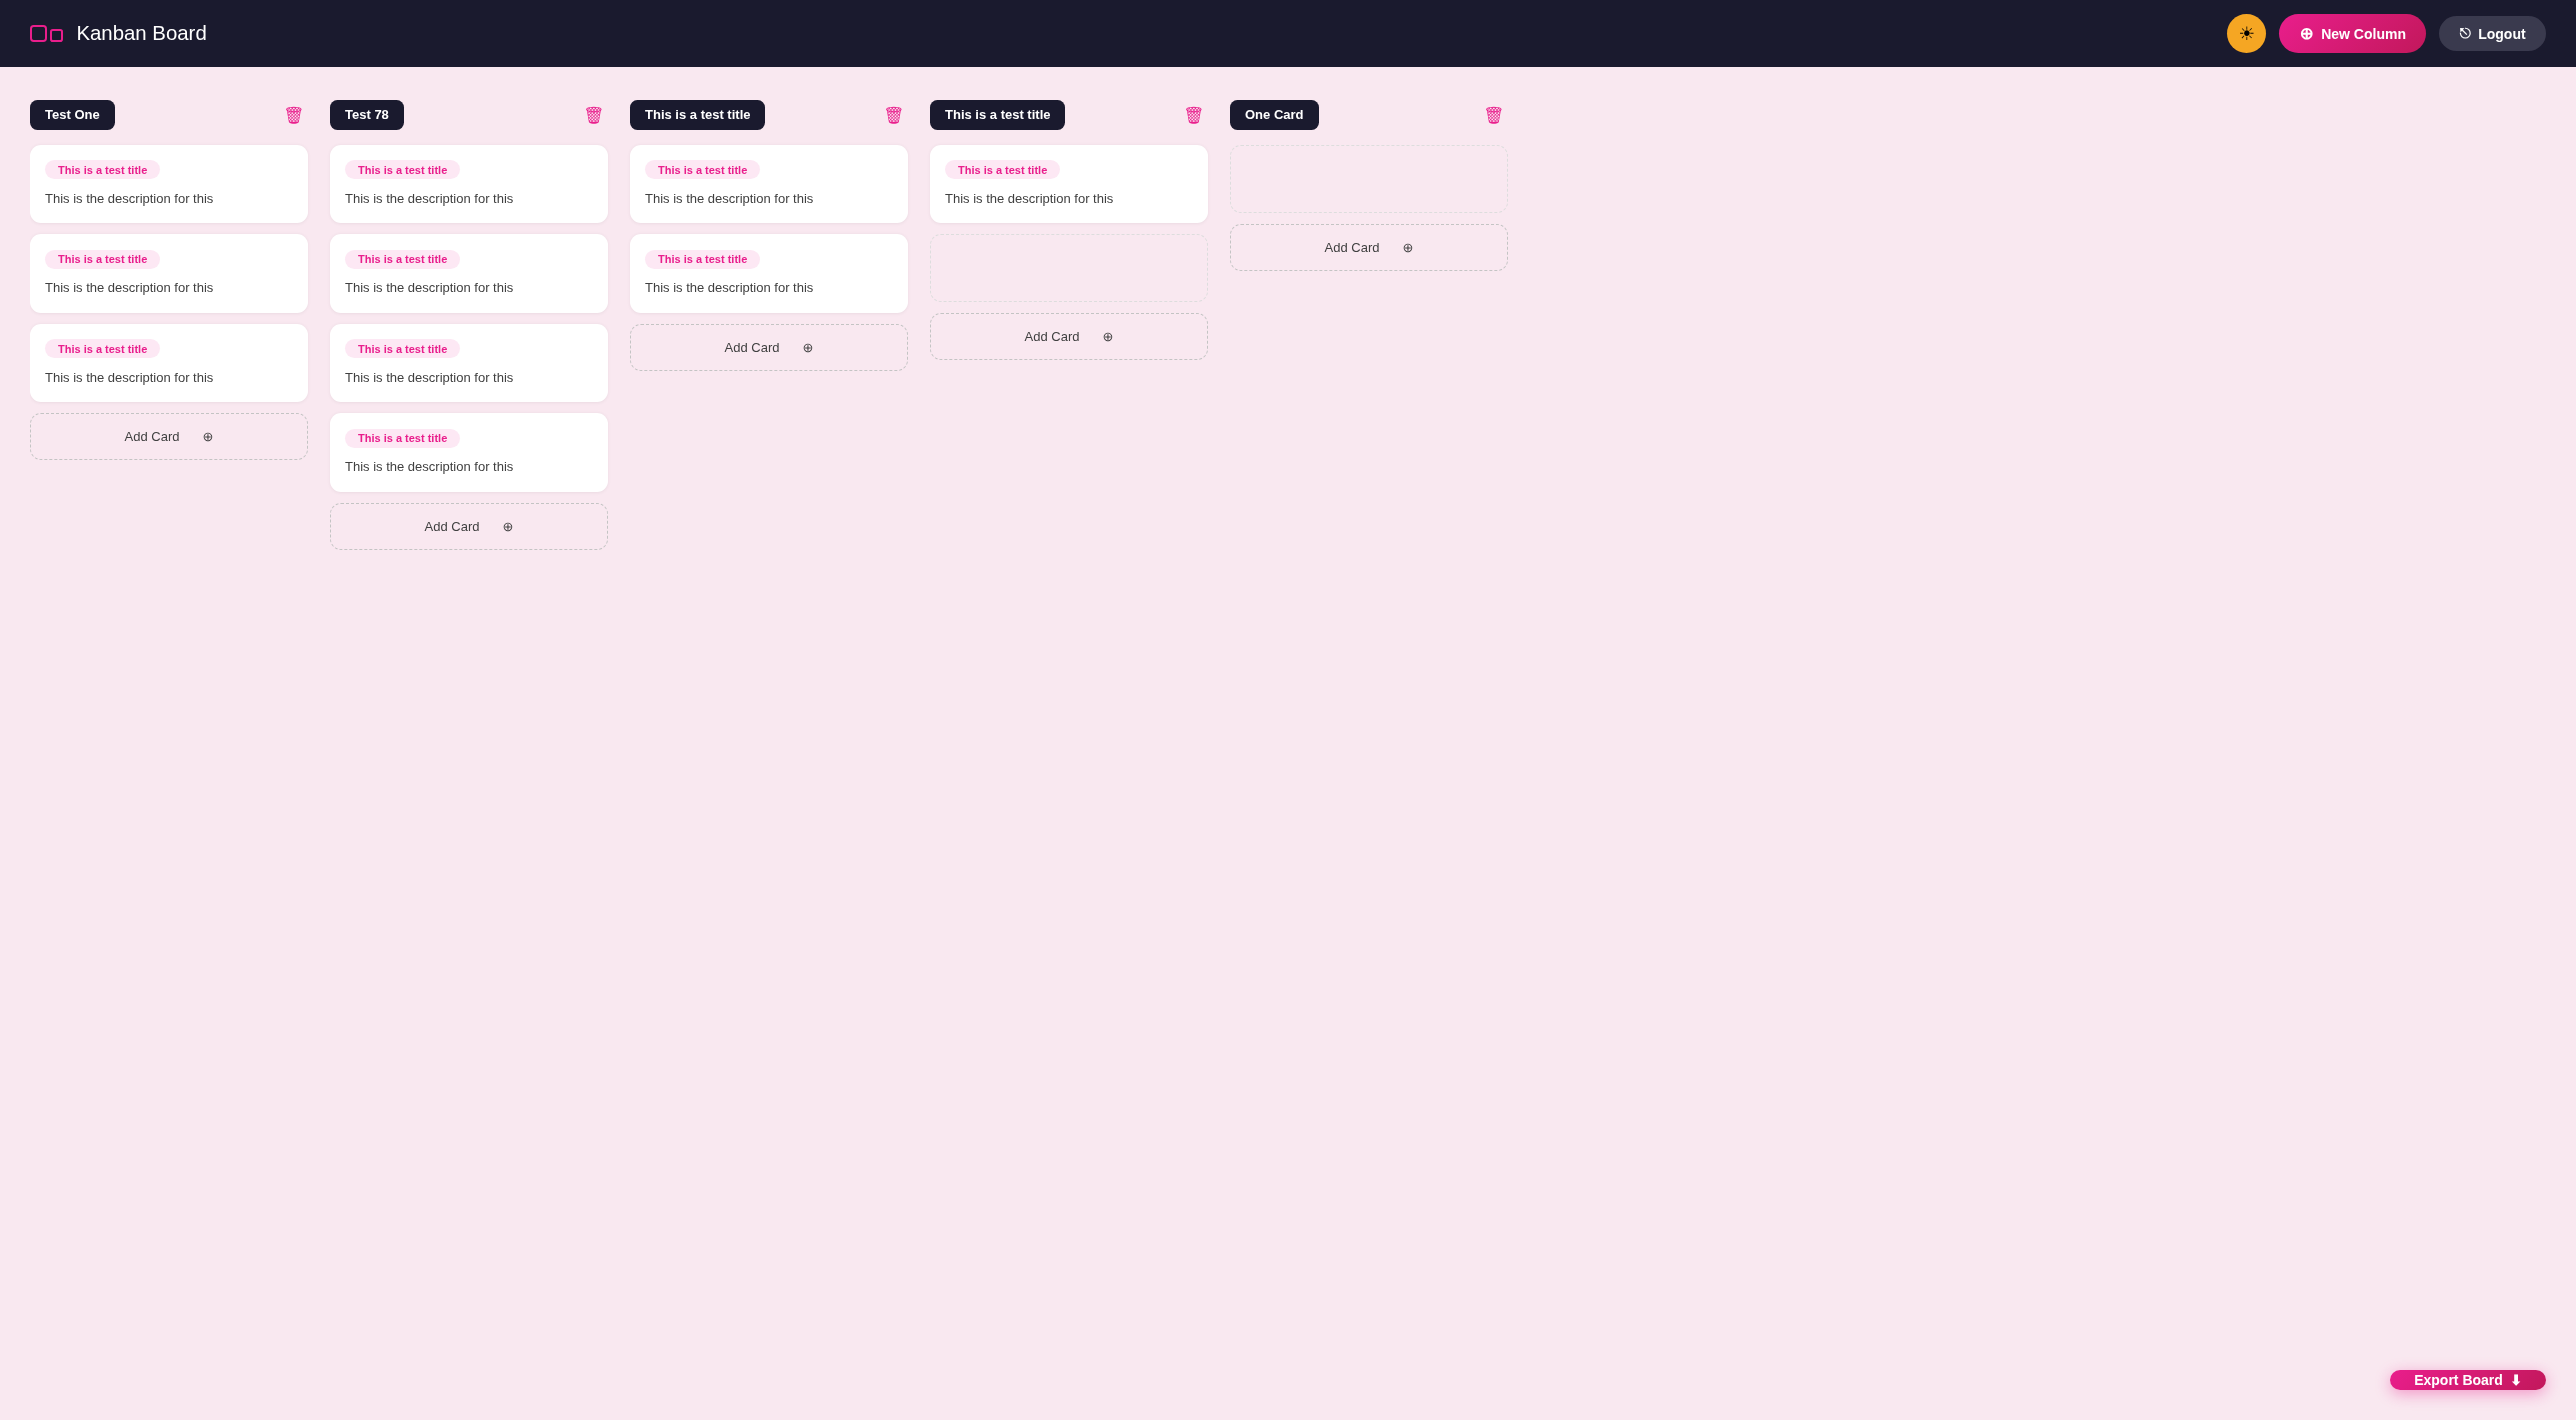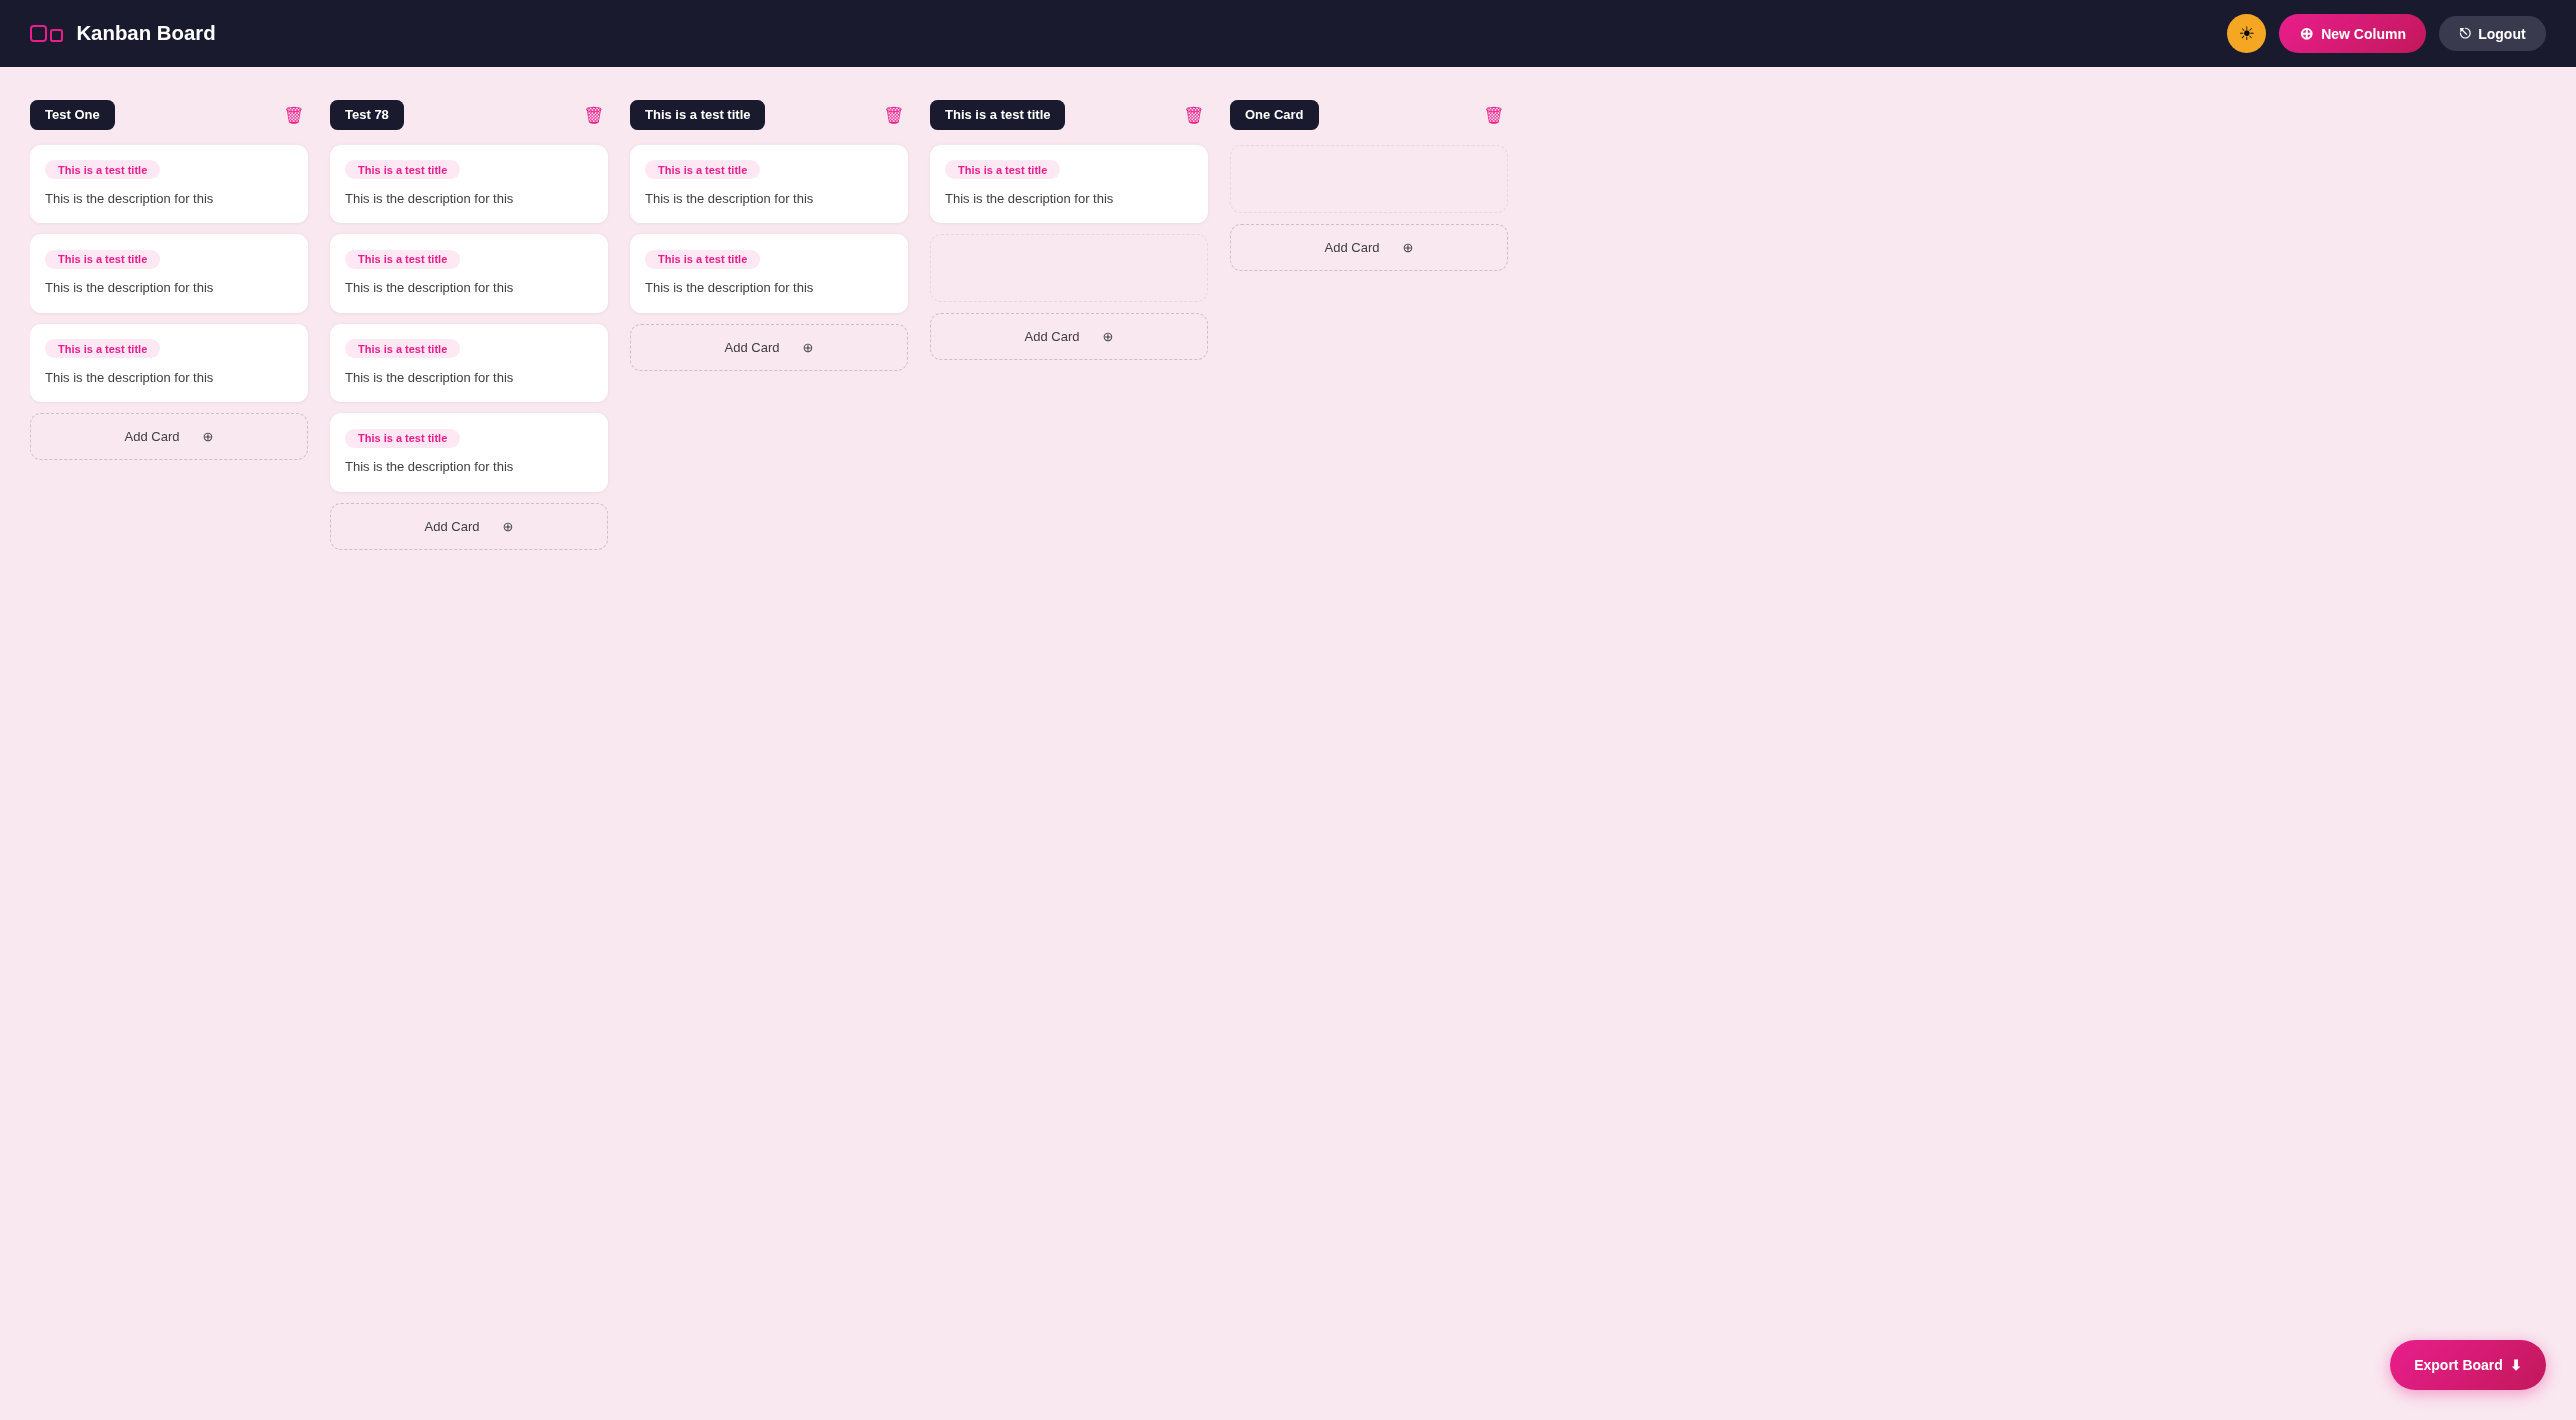--- a/index.html
+++ b/index.html
@@ -42,21 +42,21 @@
       width: 13px;
       height: 13px;
       border-radius: 2.8px;
       border: 2.8px solid #e91e8c;
       align-self: flex-end;
     }
 
     .header-title {
       color: white;
       font-size: 20.4px;
-      font-weight: 700;
+      font-weight: 400;
     }
 
     .header-right {
       display: flex;
       align-items: center;
       gap: 13px;
     }
 
     .theme-btn {
       background: #f5a623;
@@ -212,21 +212,21 @@
     .export-btn {
       position: fixed;
       bottom: 30px;
       right: 30px;
       background: linear-gradient(135deg, #e91e8c, #c2185b);
       border: none;
       border-radius: 26px;
       color: white;
       font-size: 14px;
       font-weight: 600;
-      padding: 17px 24px;
+      padding: 2px 24px;
       cursor: pointer;
       display: flex;
       align-items: center;
       gap: 7.4px;
       box-shadow: 0 3.7px 15px rgba(233,30,140,0.4);
     }
 
     
     .board::-webkit-scrollbar { height: 5.6px; }
     .board::-webkit-scrollbar-track { background: transparent; }

